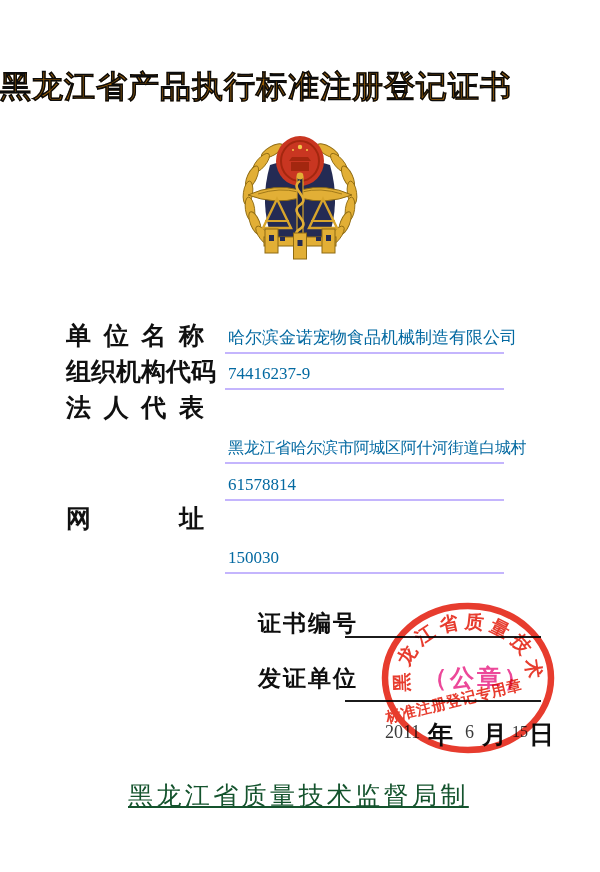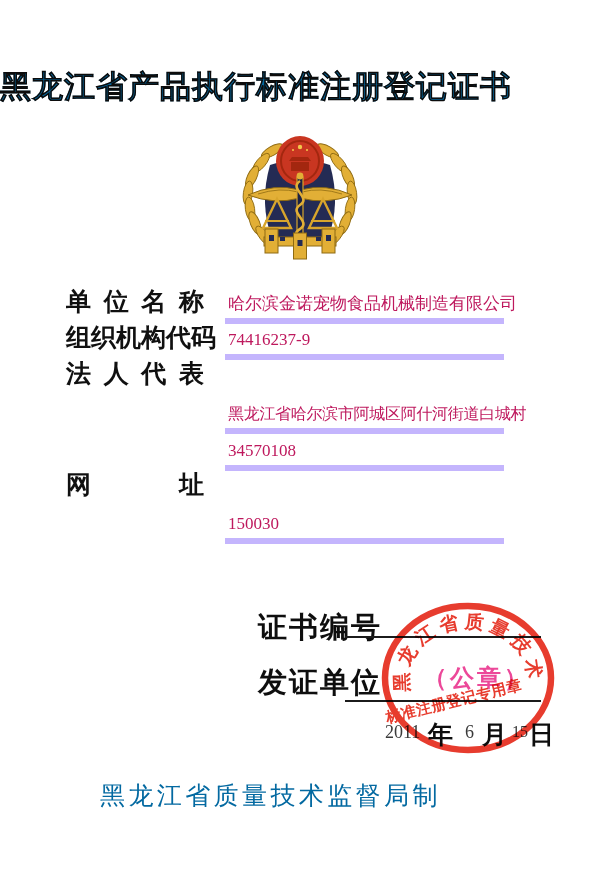--- a/index.html
+++ b/index.html
@@ -2,56 +2,56 @@
 <html><head>
 <meta charset="utf-8">
 <style>
   html,body{margin:0;padding:0;}
   body{
     width:600px;height:872px;position:relative;background:#ffffff;
     font-family:"Liberation Serif","DejaVu Serif",serif;color:#161616;overflow:hidden;
   }
   .title{
     position:absolute;top:66px;left:0;width:488px;text-align:right;
-    font-size:31px;font-weight:900;letter-spacing:1px;color:#0369a1;
+    font-size:31px;font-weight:900;letter-spacing:1px;color:#a16207;
     -webkit-text-stroke:0.5px #0c0c0c;white-space:nowrap;
   }
   .emblem{position:absolute;left:236px;top:133px;width:128px;height:132px;}
   
-  .frow{position:absolute;left:0;width:600px;height:32px;}
+  .frow{position:absolute;left:0;width:600px;height:32px;margin-top:34px;}
   .flabel{
     position:absolute;left:66px;width:138px;top:0;
     font-size:25px;font-weight:700;color:#101010;
     text-align:justify;text-align-last:justify;white-space:nowrap;
     letter-spacing:0;line-height:28px;
   }
   .fvalue{
     position:absolute;left:225px;width:276px;height:30px;top:0;
-    border-bottom:6px solid #c4b5fd;
-    font-size:17px;line-height:31px;color:#be185d;white-space:pre;
+    border-bottom:2px solid #c4b5fd;
+    font-size:17px;line-height:31px;color:#0369a1;white-space:pre;
     padding-left:3px;overflow:visible;
   }
   .fvalue.small{font-size:16px;letter-spacing:-0.3px;}
   
   .ilabel{
-    position:absolute;left:258px;font-size:29px;font-weight:700;
+    position:absolute;left:258px;font-size:23px;font-weight:700;
     letter-spacing:2px;color:#0e0e0e;white-space:nowrap;
   }
   .iline{position:absolute;left:345px;width:196px;border-top:2px solid #1b1b1b;}
   .gongzhang{
     position:absolute;left:388px;top:662px;font-size:24px;font-weight:700;
     letter-spacing:3px;color:#ec4899;white-space:nowrap;padding-left:35px;
   }
   .date-part{position:absolute;white-space:nowrap;}
   .date-num{font-size:18px;color:#3a3a3a;font-family:"Liberation Serif",serif;}
   .date-unit{font-size:25px;font-weight:700;color:#0d0d0d;}
   .seal{position:absolute;left:381px;top:602px;width:174px;height:156px;mix-blend-mode:multiply;opacity:.95;}
   .footer-note{
-    position:absolute;left:100px;top:779px;font-size:25px;letter-spacing:3.4px;
-    color:#0369a1;white-space:nowrap;font-weight:500;
+    position:absolute;left:128px;top:779px;font-size:25px;letter-spacing:3.4px;
+    color:#14532d;white-space:nowrap;font-weight:500;text-decoration:underline;
   }
 </style>
 </head>
 <body>
 
 <div class="title">黑龙江省产品执行标准注册登记证书</div>
 
 <div class="emblem">
   <svg viewBox="0 0 128 132" width="128" height="132" xmlns="http://www.w3.org/2000/svg">
 
@@ -116,21 +116,21 @@
   <div class="flabel">组织机构代码</div>
   <div class="fvalue">74416237-9</div>
 </div>
 <div class="frow" style="top:360px">
   <div class="flabel">法 人 代 表</div>
 </div>
 <div class="frow" style="top:398px">
   <div class="fvalue small">黑龙江省哈尔滨市阿城区阿什河街道白城村</div>
 </div>
 <div class="frow" style="top:435px">
-  <div class="fvalue">34570108</div>
+  <div class="fvalue">61578814</div>
 </div>
 <div class="frow" style="top:471px">
   <div class="flabel">网 址</div>
 </div>
 <div class="frow" style="top:508px">
   <div class="fvalue">150030</div>
 </div>
 
 <div class="ilabel" style="top:608px">证书编号</div>
 <div class="iline" style="top:636px"></div>

